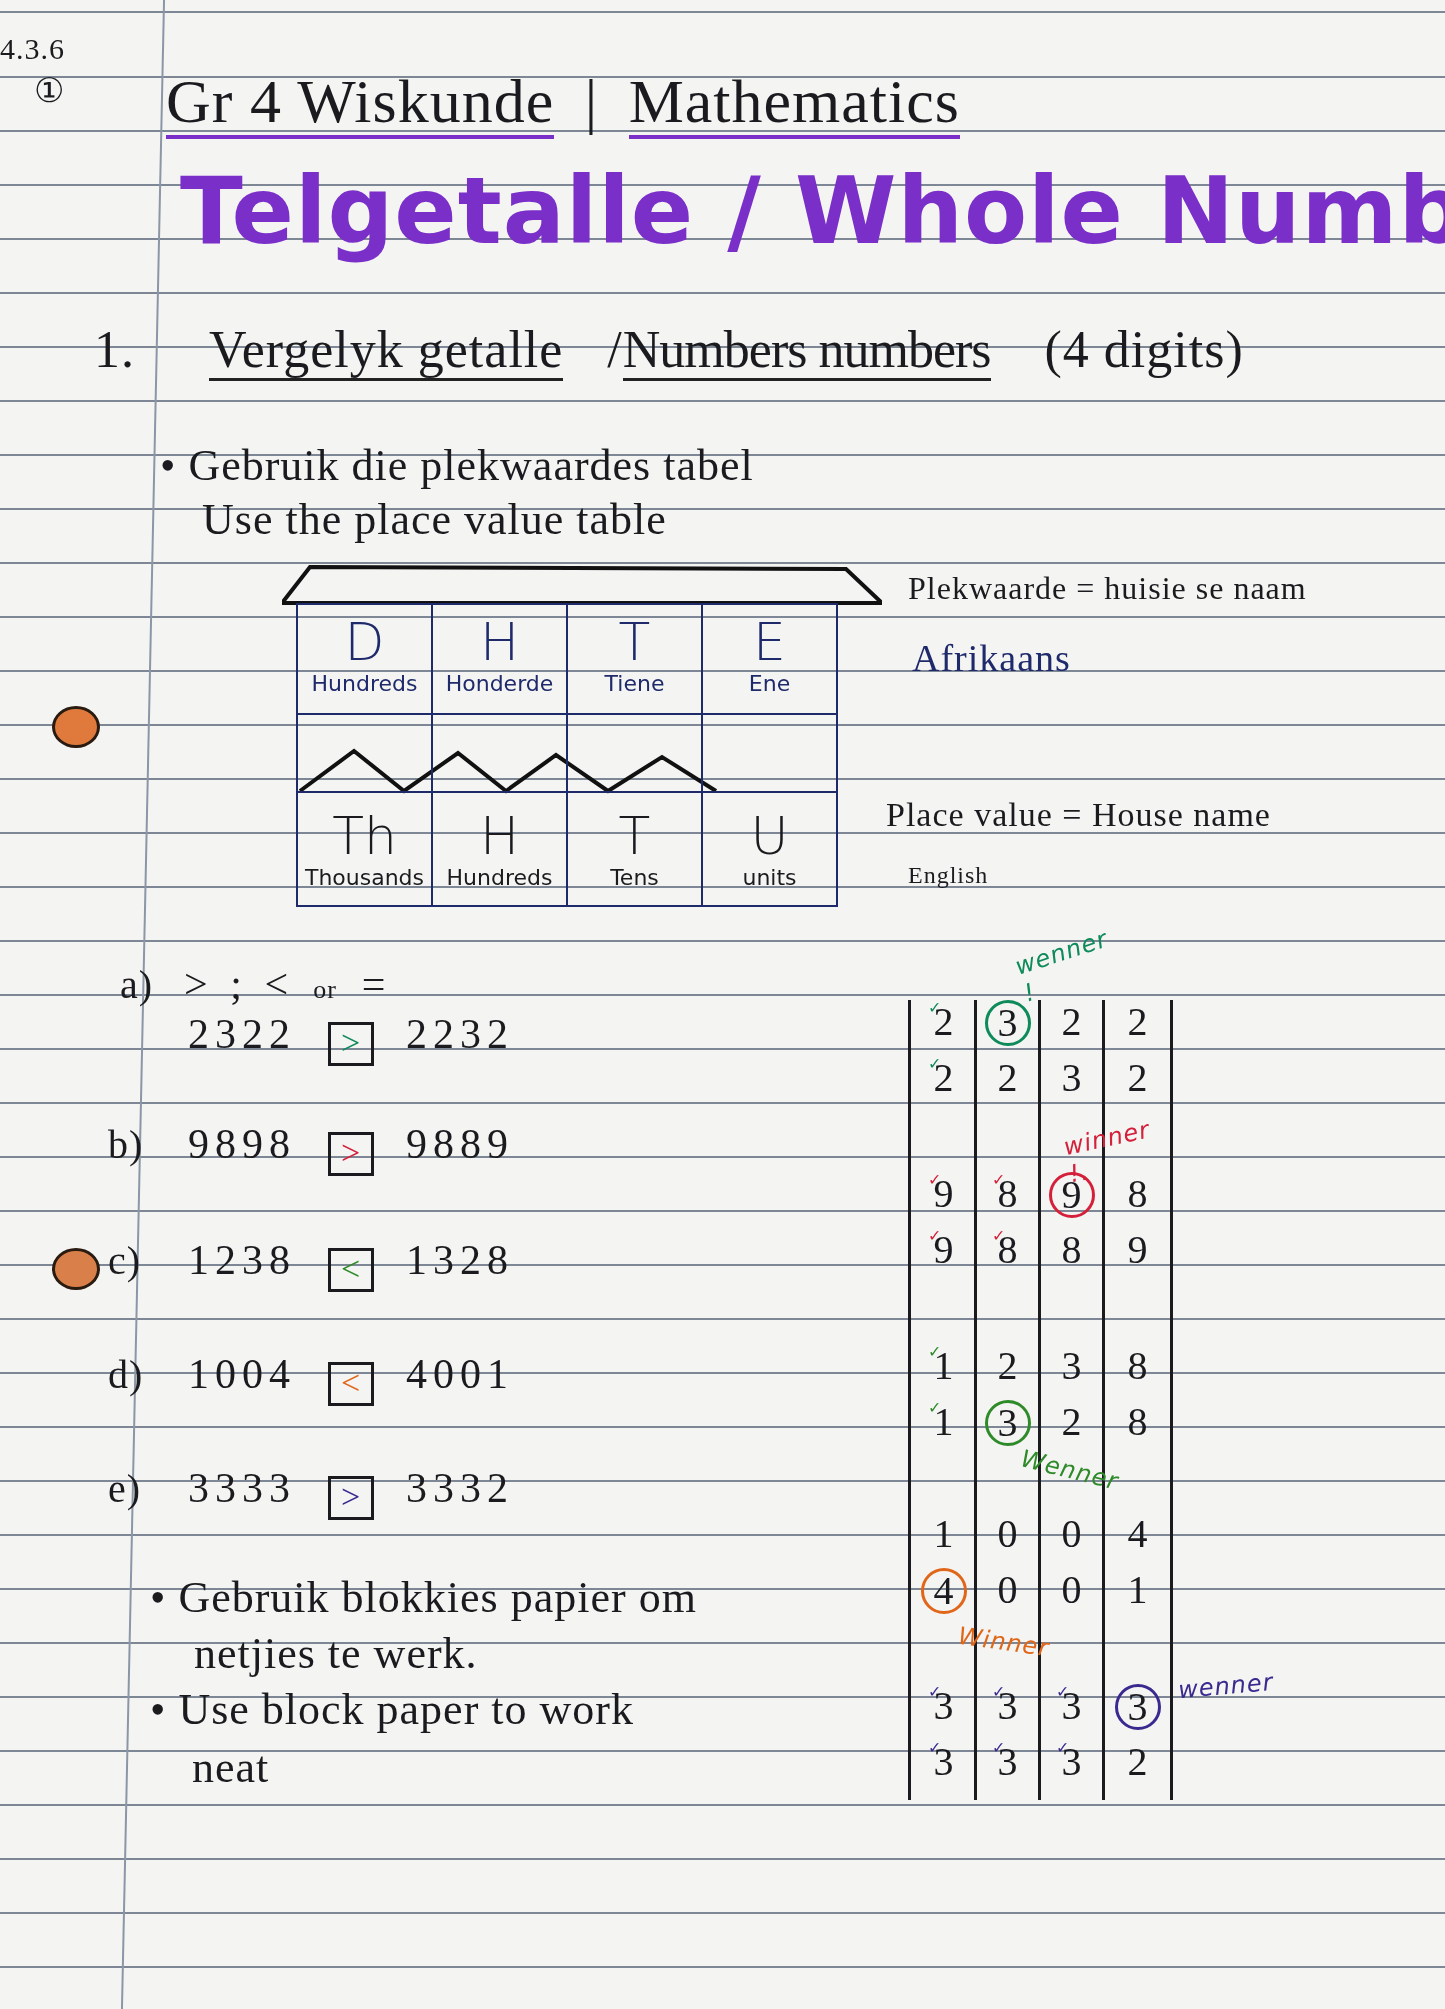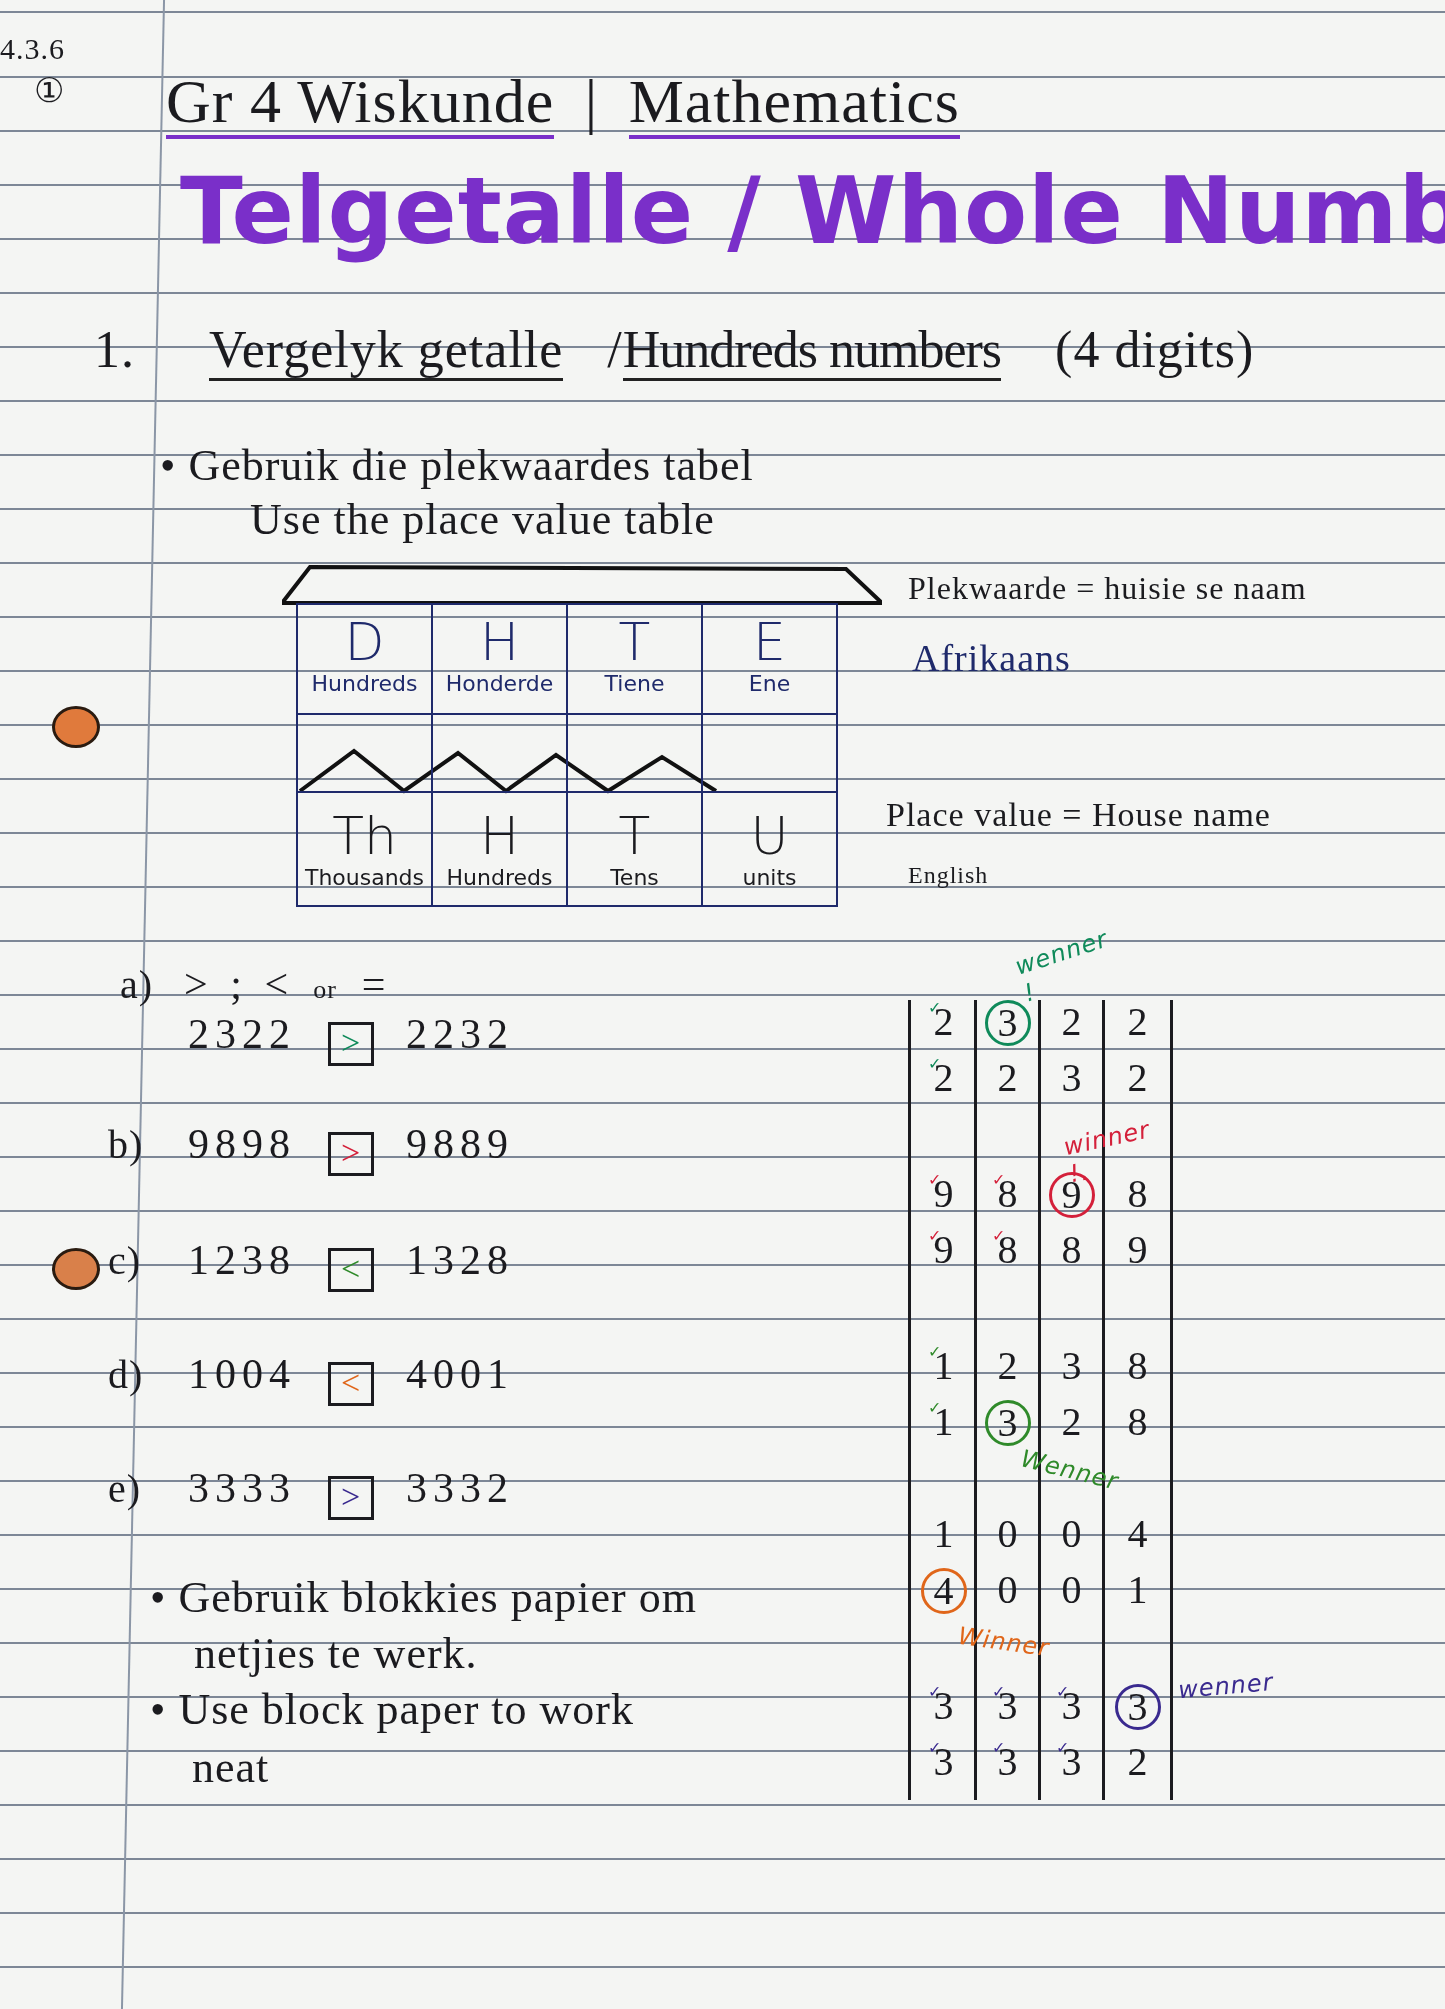--- a/index.html
+++ b/index.html
@@ -47,29 +47,29 @@
   <span style="border-bottom:4px solid #7a2fc9;">Gr 4 Wiskunde</span>
   <span style="margin:0 14px;">|</span>
   <span style="border-bottom:4px solid #7a2fc9;">Mathematics</span>
 </div>
 
 <div class="abs purple" style="left:180px;top:158px;font-size:92px;font-weight:bold;letter-spacing:1px;">Telgetalle / Whole Numbers . . .</div>
 
 <div class="abs hand" style="left:94px;top:320px;font-size:52px;">
   <span>1.</span>
   <span style="margin-left:60px;" class="u">Vergelyk getalle</span>
-  <span style="margin-left:30px;">/</span><span class="u" style="letter-spacing:-1px;">Hundreds numbers</span>
+  <span style="margin-left:30px;">/</span><span class="u" style="letter-spacing:-1px;">Numbers numbers</span>
   <span style="margin-left:40px;">(4 digits)</span>
 </div>
 
 <div class="abs hand" style="left:160px;top:440px;font-size:44px;">
   <span>•</span>
   <span>Gebruik die plekwaardes tabel</span>
 </div>
-<div class="abs hand" style="left:202px;top:494px;font-size:44px;margin-left:48px;">Use the place value table</div>
+<div class="abs hand" style="left:202px;top:494px;font-size:44px;">Use the place value table</div>
 
 <div class="house">
   <svg class="roof" width="600" height="390">
     <polyline points="0,40 28,4 564,6 600,40 0,40" fill="none" stroke="#111" stroke-width="4"></polyline>
     <polyline points="18,228 72,188 122,228 176,190 224,228 274,192 326,228 380,194 434,228" fill="none" stroke="#111" stroke-width="4"></polyline>
   </svg>
   <div class="grid4" style="top:40px;height:112px;" id="af-row">
       <div class="cell" style="padding-top: 8px;">
         <div class="big">D</div>
         <div class="small">Hundreds</div>

